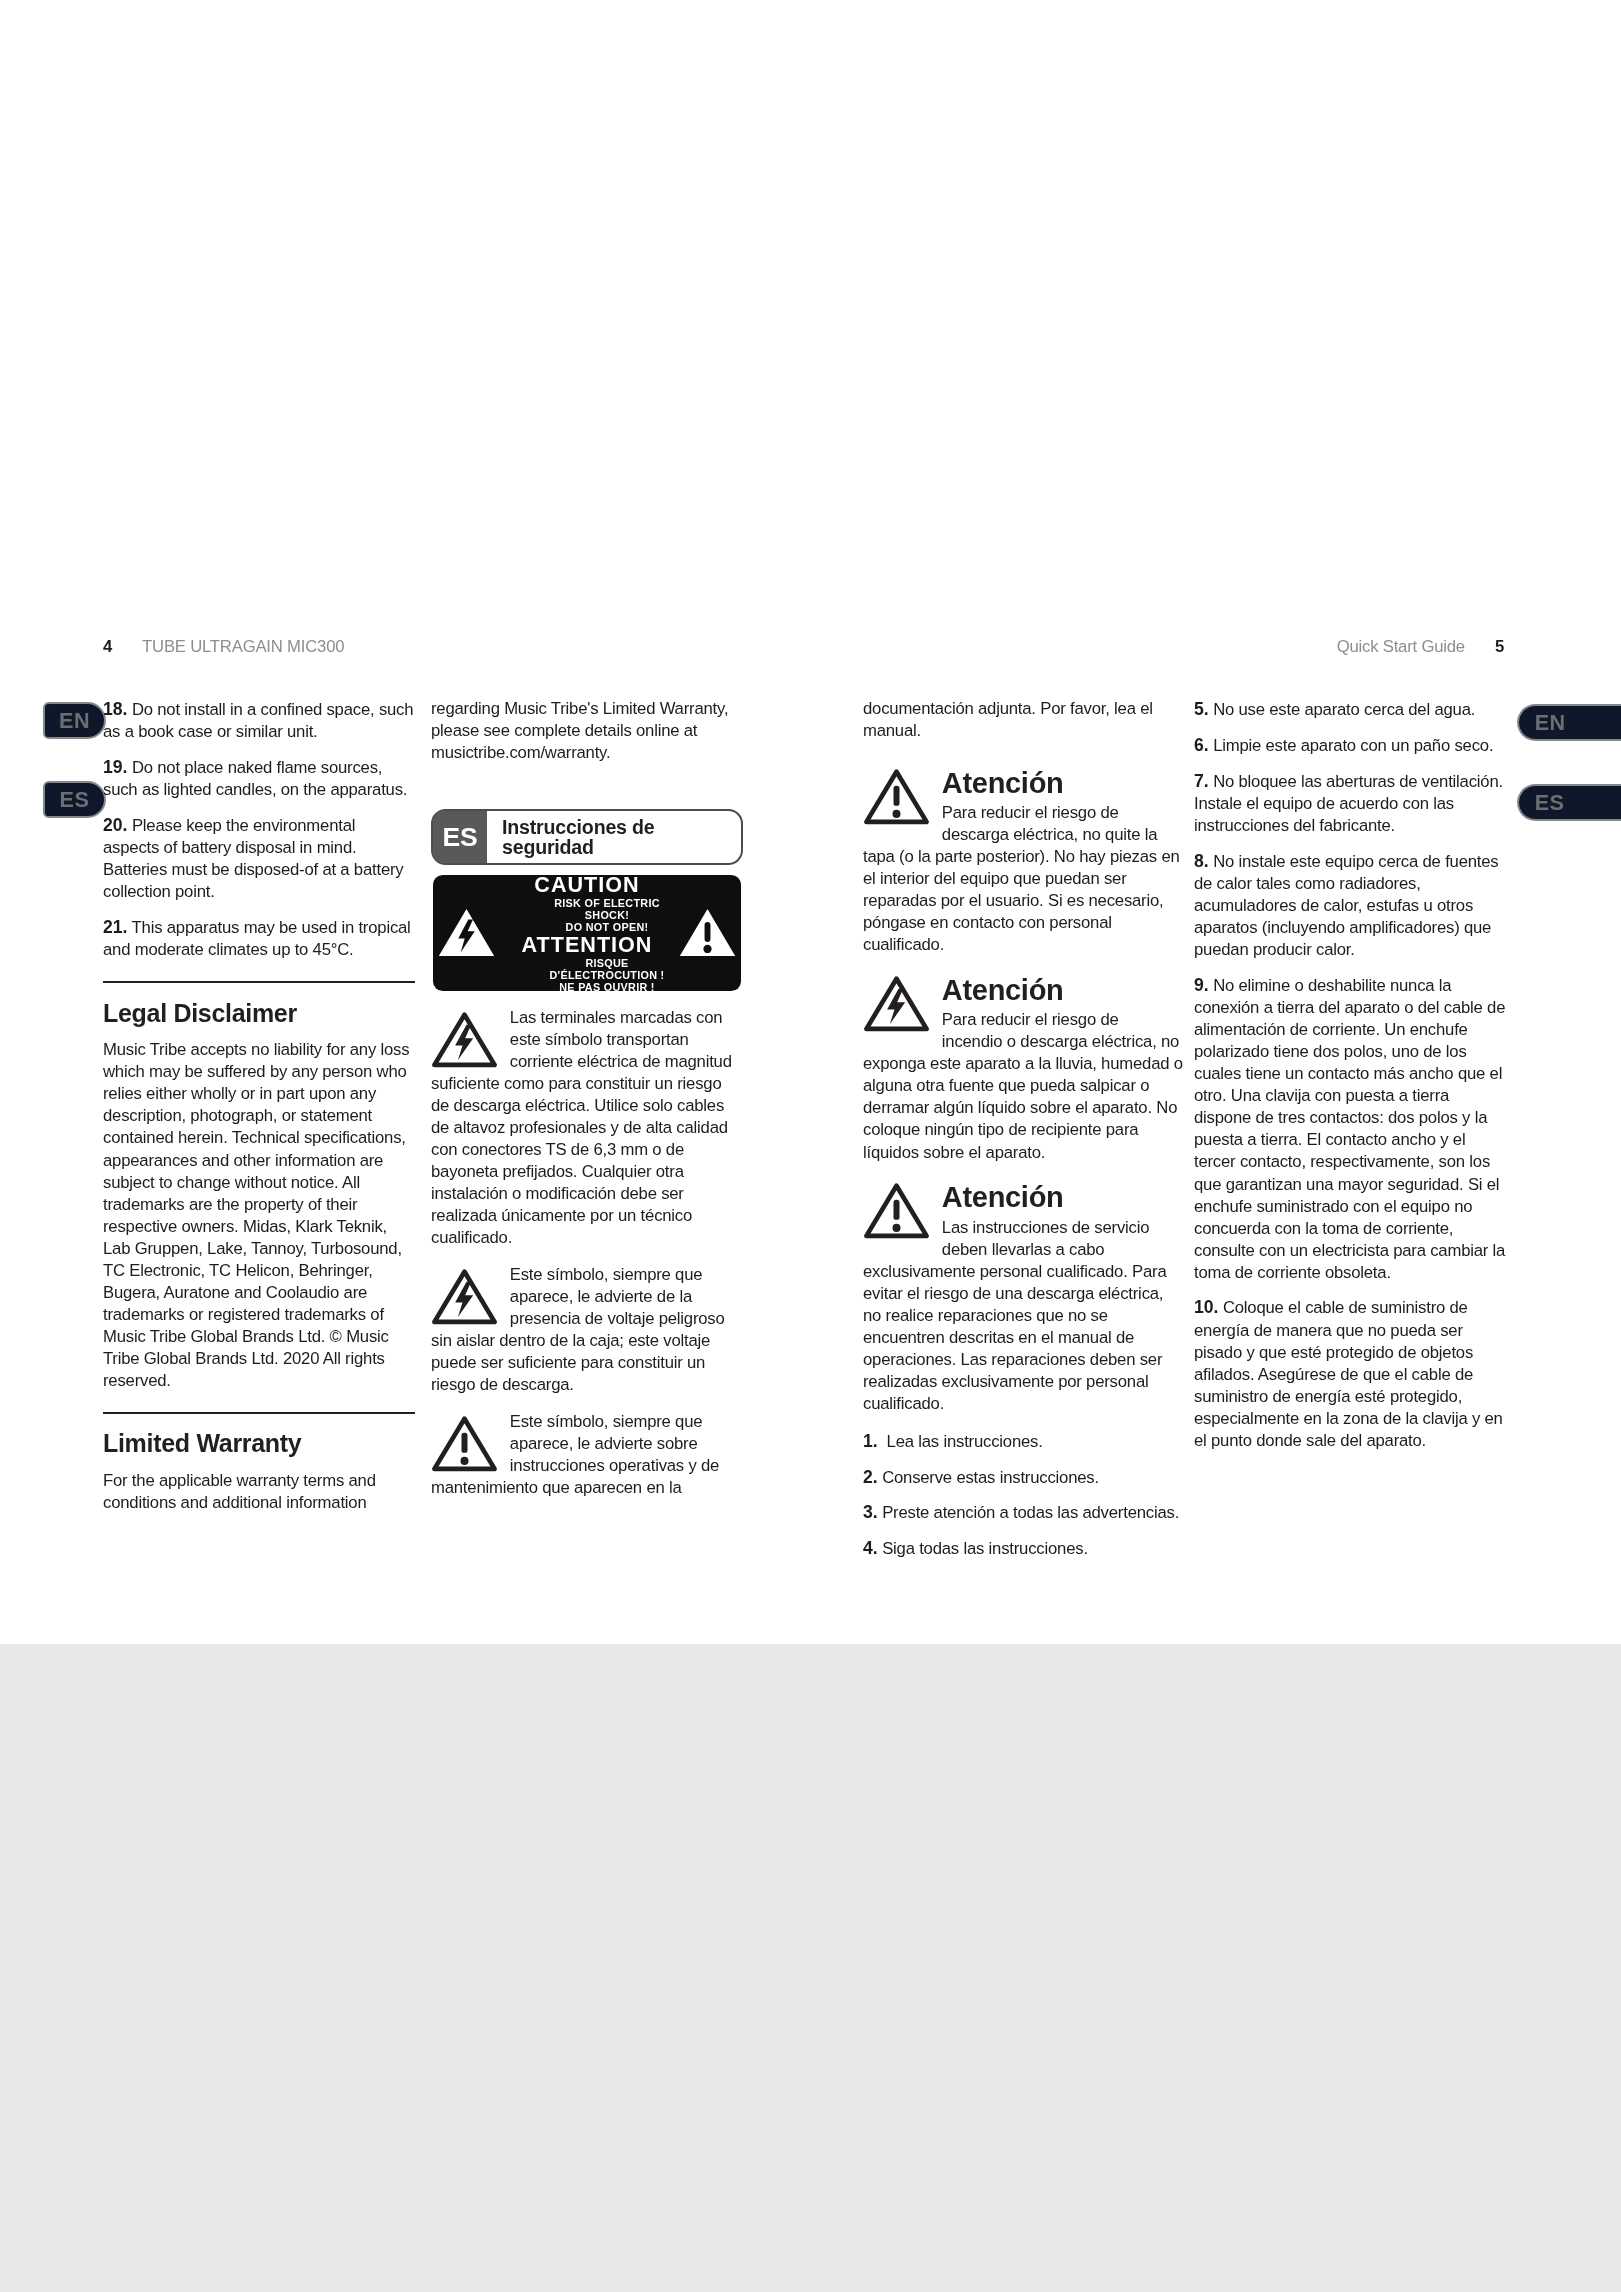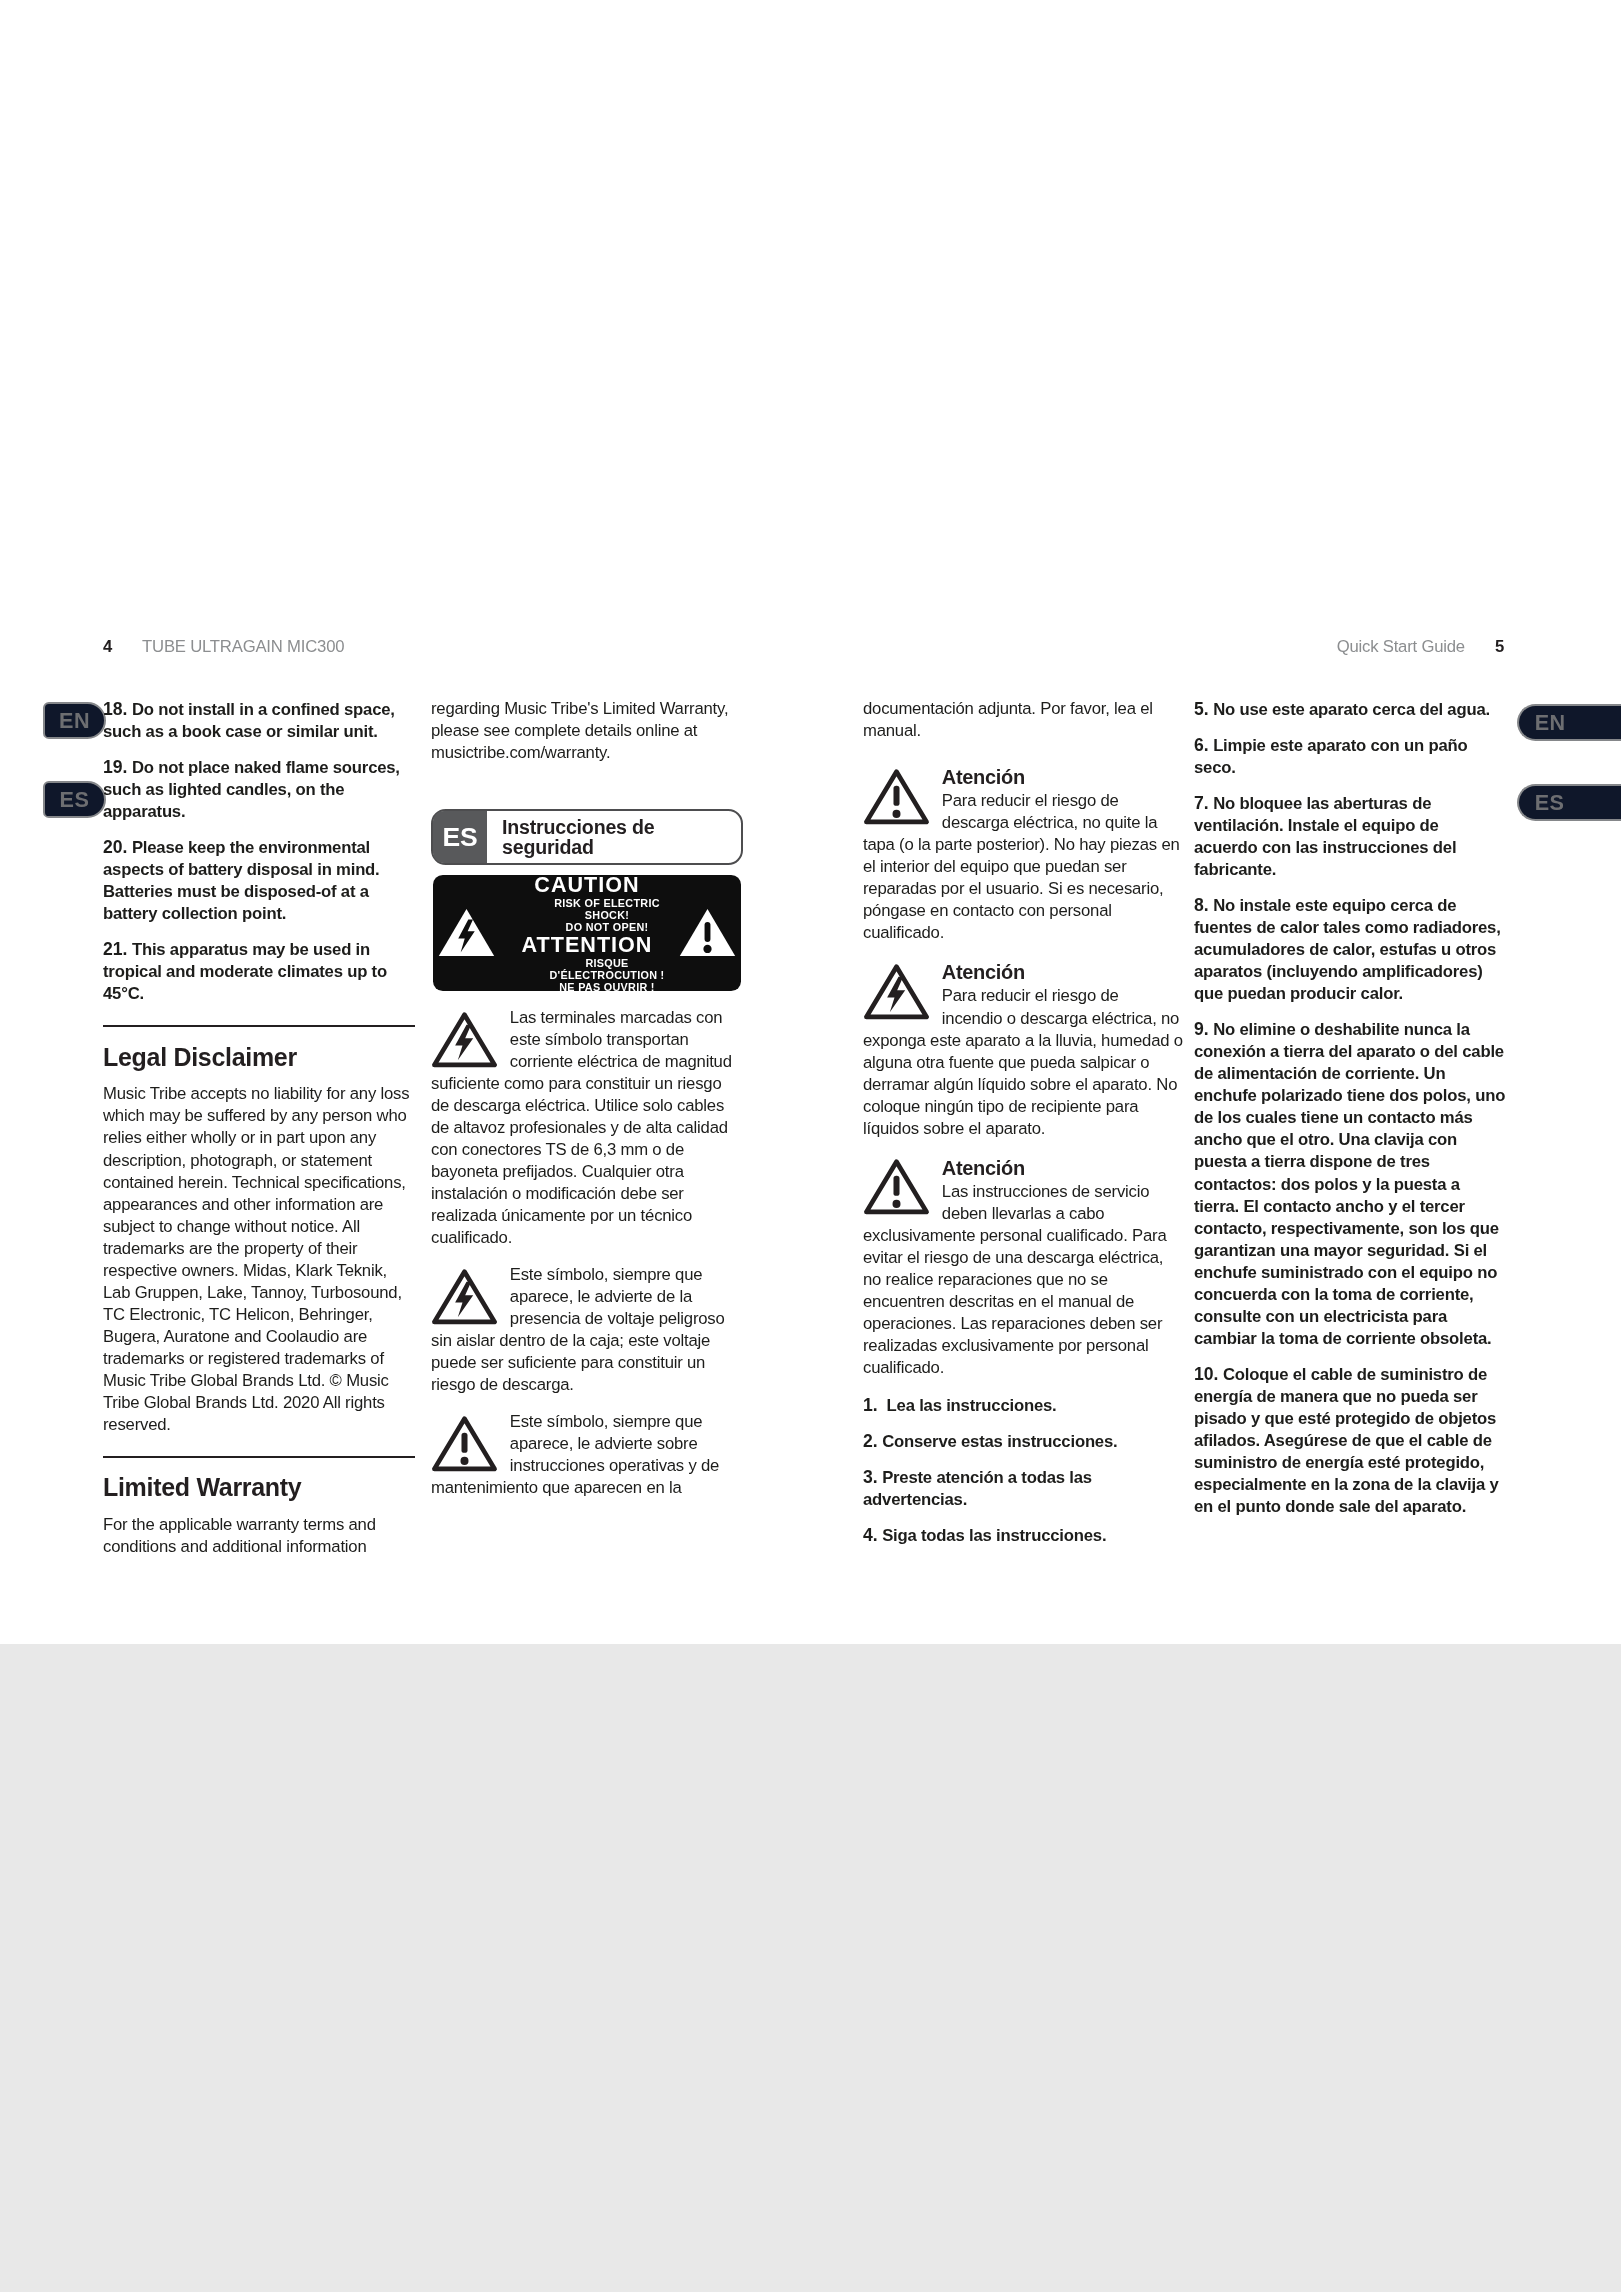--- a/index.html
+++ b/index.html
@@ -20,21 +20,21 @@
   .tab-r{right:0;width:104px;border-radius:18.6px 0 0 18.6px;border-right:none;
          justify-content:flex-start;padding-left:15.7px;}
   .tab-en-l{top:702px;} .tab-es-l{top:781px;}
   .tab-en-r{top:704px;} .tab-es-r{top:784px;}
   
   .col{position:absolute;top:698px;font-size:16.7px;line-height:1.32;letter-spacing:-0.2px;}
   .col1{left:103px;width:312px;}
   .col2{left:431px;width:312px;}
   .col3{left:863px;width:320px;}
   .col4{left:1194px;width:312px;}
-  p.item{margin:0 0 12.7px 0;font-weight:bold;}
+  p.item{margin:0 0 12.7px 0;}
   p.item b{font-size:17.6px;letter-spacing:0;}
   .rule{border:none;border-top:2px solid #231f20;margin:19.6px 0 0 0;}
   h3.sect{font-size:25px;margin:13.7px 0 9.8px 0;color:#231f20;letter-spacing:-0.3px;}
   p.body{margin:0 0 12.7px 0;}
   
   .esbox{position:relative;border:2.5px solid #4d4d4f;border-radius:14.7px;height:56px;
          margin:45px 0 9.8px 0;display:flex;align-items:center;box-sizing:border-box;
          background:#fff;}
   .esbox .badge{position:absolute;left:0;top:0;bottom:0;width:54px;background:#58595b;
          border-radius:10.8px 0 0 10.8px;display:flex;align-items:center;justify-content:center;
@@ -45,21 +45,21 @@
   .caution{background:#0e0e0e;border-radius:9.8px;height:116px;display:flex;
            align-items:center;padding:0 4px;margin:0 2px 15.7px 2px;color:#fff;}
   .caution .ctxt{flex:1;text-align:center;line-height:1.12;}
   .caution .big{font-size:21.6px;font-weight:bold;letter-spacing:1px;}
   .caution .small{font-size:10.8px;font-weight:bold;letter-spacing:0.3px;margin-left:40px;}
   .ctri{width:59px;height:53px;flex:0 0 auto;}
   
   .tri-float{float:left;width:67px;height:59px;margin:2.9px 11.8px 2px 0;}
   .ppar{margin:0 0 14.7px 0;}
   .att{margin:0 0 14.7px 0;}
-  .att h4{margin:0;font-size:20px;color:#231f20;letter-spacing:-0.3px;}
+  .att h4{margin:0;font-size:29px;color:#231f20;letter-spacing:-0.3px;}
   .clear{clear:both;}
 </style>
 </head>
 <body>
 
 <svg width="0" height="0" style="position:absolute">
   <defs>
     <symbol id="tri-bolt-outline" viewBox="0 0 100 88">
       <path d="M50 7 L95 82 H5 Z" fill="none" stroke="#231f20" stroke-width="7" stroke-linejoin="round"></path>
       <path d="M53 22 L36 53 h11 l-7 22 L63 42 h-12 l9 -20 Z" fill="#231f20"></path>

